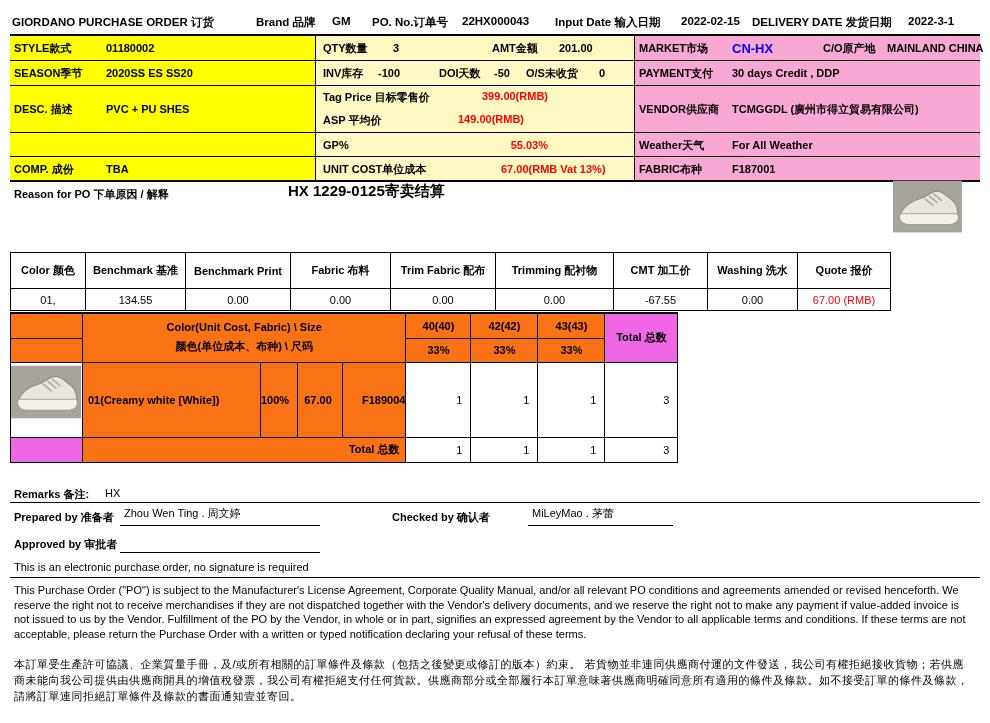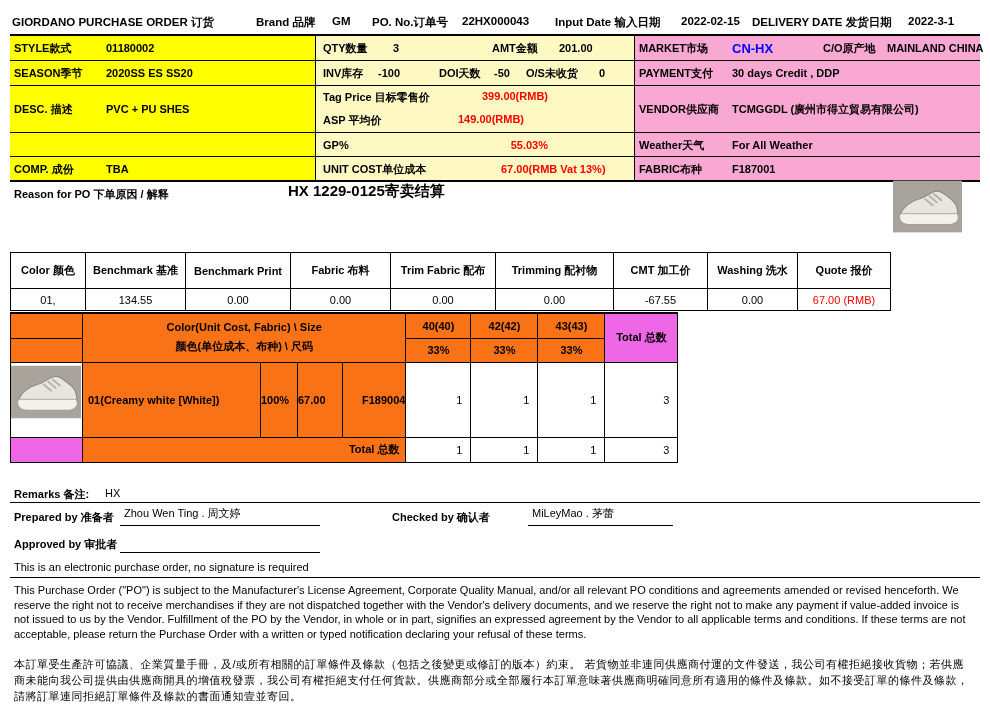--- a/index.html
+++ b/index.html
@@ -231,21 +231,21 @@
       <td style="background:#fff; padding:0; vertical-align:top">
         <svg width="70" height="58" viewBox="0 0 96 72">
           <rect width="96" height="72" fill="#a8a39b"></rect>
           <path d="M10 48 C14 36 26 28 38 25 C46 23 50 17 58 15 C66 13 72 19 82 27 C88 32 90 38 90 45 L90 52 L10 52 Z" fill="#e8e5de" stroke="#8f8b84" stroke-width="1.5"></path>
           <path d="M9 50 C9 56 14 61 22 61 L78 61 C86 61 91 56 91 51 L90 46 L10 46 Z" fill="#f3f1ea" stroke="#8f8b84" stroke-width="1"></path>
           <path d="M44 25 L56 35 M50 21 L62 31 M56 18 L68 28" stroke="#b5b1a8" stroke-width="2.5" fill="none"></path>
         </svg>
       </td>
       <td class="pl b" style="padding-left:5px">01(Creamy white [White])</td>
       <td class="pl b" style="padding-right:4px">100%</td>
-      <td class="pl b" style="text-align:left; padding-right:4px">67.00</td>
+      <td class="pl b" style="text-align:center; padding-right:4px">67.00</td>
       <td class="pl b" style="padding-left:19px">F189004</td>
       <td class="qty">1</td>
       <td class="qty">1</td>
       <td class="qty">1</td>
       <td class="qty">3</td>
     </tr>
     <tr style="height:25px">
       <td class="pd"></td>
       <td class="pl b" colspan="4" style="text-align:right; padding-right:6px">Total 总数</td>
       <td class="qty">1</td>

